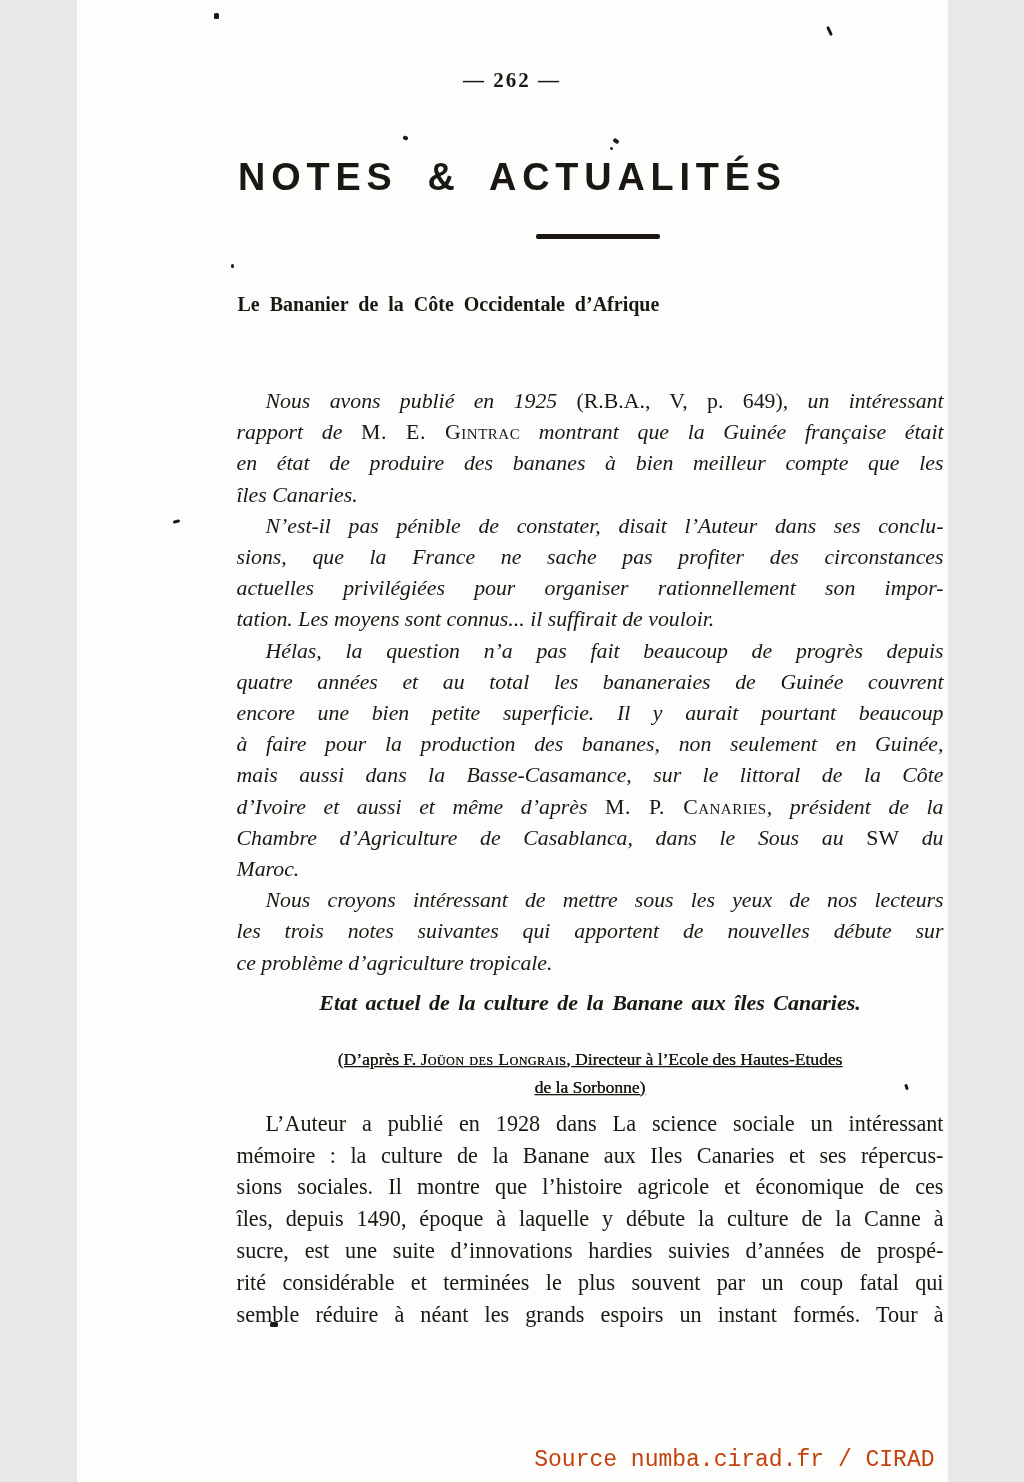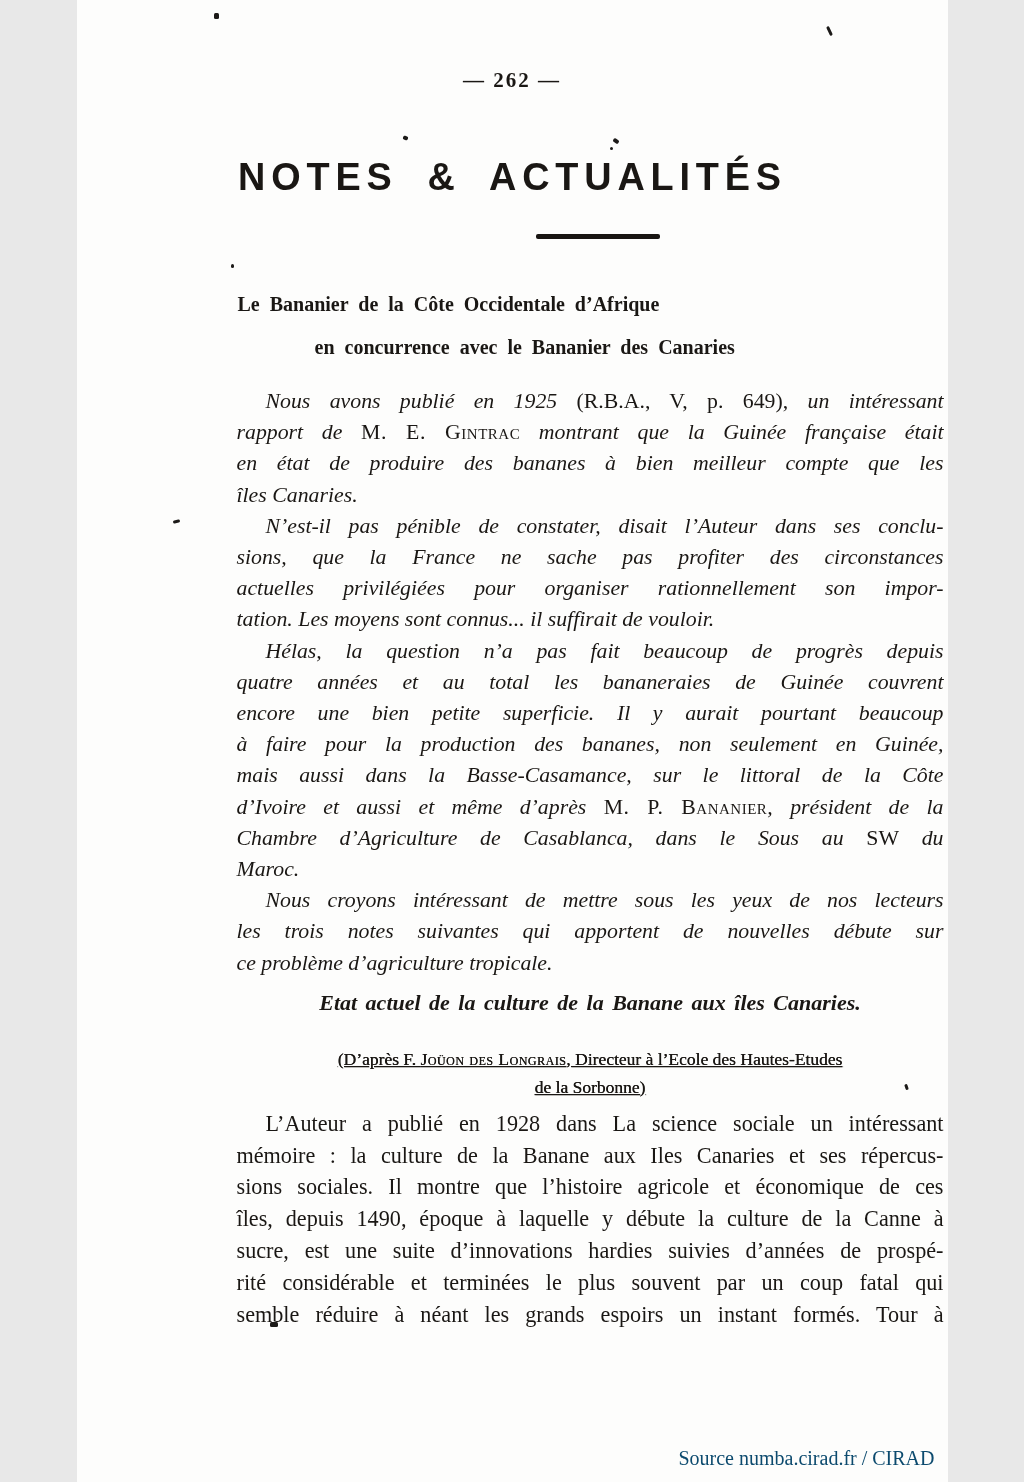--- a/index.html
+++ b/index.html
@@ -41,37 +41,36 @@
     margin-top:11px; text-align:center; font-weight:bold;
     font-size:22px; word-spacing:3px;font-style:italic;
   }
   .attribution {
     margin-top:29px; text-align:center; font-size:17.5px; line-height:28px;
     text-shadow:0.3px 0.3px 0 #1a1714;
     text-decoration:underline;
   }
   .footer {
     position:absolute; top:1447px; right:13px;
-    font-family:Liberation Serif, serif; font-size:20px; color:#0c4a6e;
+    font-family:Liberation Mono, monospace; font-size:23px; color:#c2410c;
   }
   .speck { position:absolute; background:#1c1a18; border-radius:1.5px; }
 </style>
 </head>
 <body>
 
 <div class="page">
 
   <div class="pageno">— 262 —</div>
 
   <div class="title">NOTES &amp; ACTUALITÉS</div>
   <div class="title-rule"></div>
 
   <div class="art-heading">
     <div class="h1line">Le Bananier de la Côte Occidentale d’Afrique</div>
-    <div class="h2line">en concurrence avec le Bananier des Canaries</div>
   </div>
 
   <div class="column">
     <div>
         <div class="para italic">
           <div class="line first"><span>Nous avons publié en 1925 </span><span class="rm">(R.B.A., V, p. 649),</span><span> un intéressant</span></div>
           <div class="line"><span>rapport de </span><span class="sc">M. E. Gintrac</span><span> montrant que la Guinée française était</span></div>
           <div class="line"><span>en état de produire des bananes à bien meilleur compte que les</span></div>
           <div class="line last"><span>îles Canaries.</span></div>
         </div>
@@ -80,21 +79,21 @@
           <div class="line"><span>sions, que la France ne sache pas profiter des circonstances</span></div>
           <div class="line"><span>actuelles privilégiées pour organiser rationnellement son impor-</span></div>
           <div class="line last"><span>tation. Les moyens sont connus... il suffirait de vouloir.</span></div>
         </div>
         <div class="para italic">
           <div class="line first"><span>Hélas, la question n’a pas fait beaucoup de progrès depuis</span></div>
           <div class="line"><span>quatre années et au total les bananeraies de Guinée couvrent</span></div>
           <div class="line"><span>encore une bien petite superficie. Il y aurait pourtant beaucoup</span></div>
           <div class="line"><span>à faire pour la production des bananes, non seulement en Guinée,</span></div>
           <div class="line"><span>mais aussi dans la Basse-Casamance, sur le littoral de la Côte</span></div>
-          <div class="line"><span>d’Ivoire et aussi et même d’après </span><span class="sc">M. P. Bananier</span><span>, président de la</span></div>
+          <div class="line"><span>d’Ivoire et aussi et même d’après </span><span class="sc">M. P. Canaries</span><span>, président de la</span></div>
           <div class="line"><span>Chambre d’Agriculture de Casablanca, dans le Sous au </span><span class="rm">SW</span><span> du</span></div>
           <div class="line last"><span>Maroc.</span></div>
         </div>
         <div class="para italic">
           <div class="line first"><span>Nous croyons intéressant de mettre sous les yeux de nos lecteurs</span></div>
           <div class="line"><span>les trois notes suivantes qui apportent de nouvelles débute sur</span></div>
           <div class="line last"><span>ce problème d’agriculture tropicale.</span></div>
         </div>
       </div>
 

